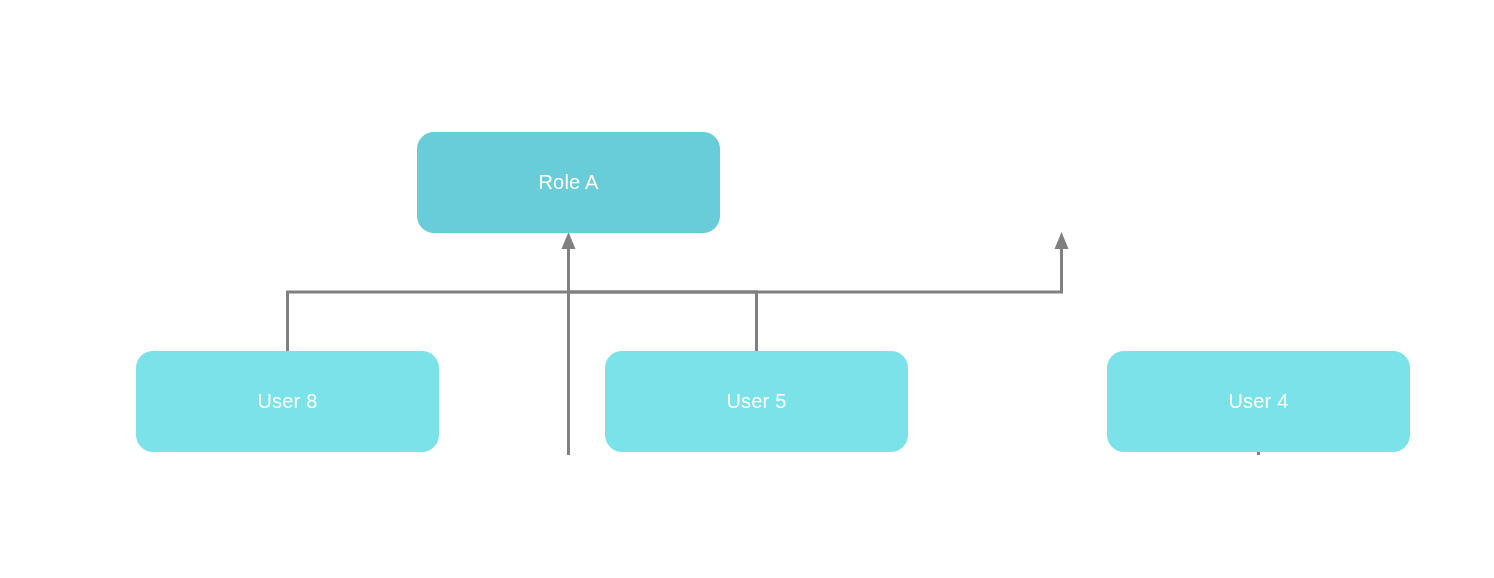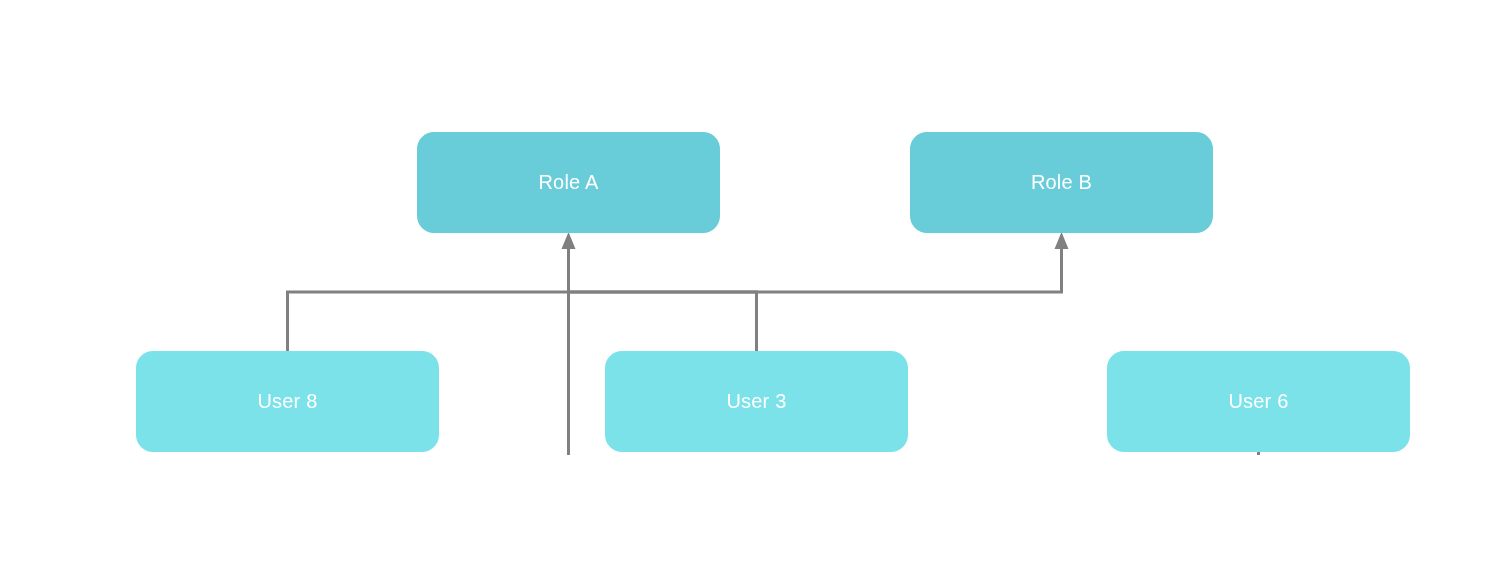--- a/index.html
+++ b/index.html
@@ -67,29 +67,26 @@
     <path d="M 756.5 351 L 756.5 292 L 568.5 292 L 568.5 247"></path>
 
     <path d="M 1258.5 452 L 1258.5 469 L 568.5 469 L 568.5 247"></path>
     <polygon points="561.5,249 575.5,249 568.5,232"></polygon>
   </svg>
 
   <div class="node role node-role-a">
     <span>Role A</span>
   </div>
 
-  <div class="node role node-role-b">
-    <span>Role B</span>
-  </div>
 
   <div class="node user node-user-1">
     <span>User 8</span>
   </div>
 
   <div class="node user node-user-2">
-    <span>User 3</span>
+    <span>User 5</span>
   </div>
 
   <div class="node user node-user-3">
-    <span>User 6</span>
+    <span>User 4</span>
   </div>
 
 </div>
 
 </body></html>

